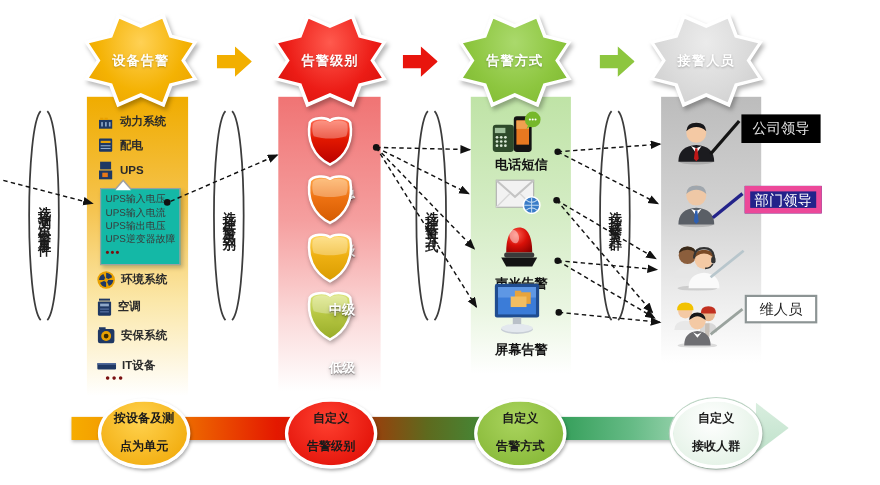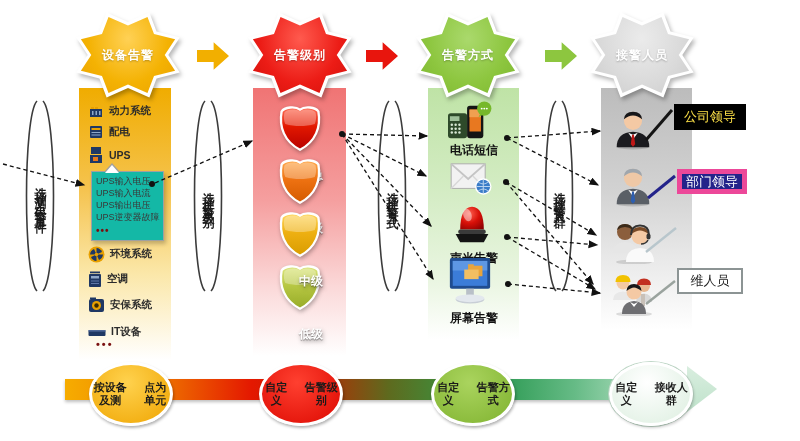--- a/index.html
+++ b/index.html
@@ -69,21 +69,21 @@
 
   
   .micon{position:absolute;z-index:4;}
   .mlabel{position:absolute;left:428px;width:92px;text-align:center;font-size:12px;
       font-weight:bold;color:#111;z-index:4;}
 
   
   .ricon{position:absolute;left:610px;z-index:4;}
   .rbox{position:absolute;display:flex;align-items:center;justify-content:center;
       font-size:13px;z-index:4;box-sizing:border-box;}
-  .rb0{left:674px;top:104px;width:72px;height:26px;background:#000;color:#fde047;}
+  .rb0{left:674px;top:104px;width:72px;height:26px;background:#000;color:#e5e5e5;}
   .rb1{left:677px;top:169px;width:70px;height:25px;background:#23238A;color:#fff;
        border:5px solid #ec4899;font-family:Liberation Serif, serif;}
   .rb2{left:678px;top:221px;width:62px;height:25px;background:#DCEDEA;color:#4A5A5A;
        border:1px solid #9FBEC4;}
   .rb3{left:677px;top:268px;width:66px;height:26px;background:#fff;color:#222;
        border:2px solid #8C9494;}
 
   
   .btext{position:absolute;top:104px;height:186px;width:22px;display:flex;align-items:center;
       justify-content:center;z-index:4;}
@@ -98,21 +98,21 @@
   .tl-bar{position:absolute;left:65px;top:379px;width:622px;height:21px;z-index:2;
     background:linear-gradient(90deg,#F6AC00 0%,#F08800 12%,#EA4A00 22%,#E41800 30%,
       #C41E04 38%,#8A4A10 46%,#5E6A1E 52%,#3E8E3C 62%,#37A05C 72%,#66BB86 82%,
       #9BD4AF 90%,#C2E5CE 100%);
     box-shadow:0 2px 3px rgba(0,0,0,.25);}
   .tl-head{position:absolute;left:687px;top:366px;width:30px;height:46px;z-index:2;
     background:linear-gradient(180deg,#D9EEDF,#BFE2CB);
     clip-path:polygon(0% 0%,100% 50%,0% 100%);
     filter:drop-shadow(1px 2px 2px rgba(0,0,0,.25));}
   .ms{position:absolute;width:78px;height:58px;border-radius:50%;border:3px solid #fff;
-    box-shadow:1px 2px 3px rgba(0,0,0,.3);display:flex;flex-direction:row;align-items:center;
+    box-shadow:1px 2px 3px rgba(0,0,0,.3);display:flex;flex-direction:column;align-items:center;
     justify-content:center;font-size:11px;font-weight:bold;line-height:1.2;color:#1A1A1A;
     z-index:3;text-align:center;gap:12px;}
   .ms1{left:89px;top:362px;background:radial-gradient(ellipse at 45% 30%,#FFD24E,#EFA400);}
   .ms2{left:259px;top:362px;background:radial-gradient(ellipse at 45% 30%,#FF4030,#DC0800);}
   .ms3{left:431px;top:362px;background:radial-gradient(ellipse at 45% 30%,#AAD45E,#7FB22F);}
   .ms4{left:609px;top:362px;background:radial-gradient(ellipse at 45% 30%,#FFFFFF,#DCEEDF);
        box-shadow:1px 2px 3px rgba(0,0,0,.2),0 0 0 1px #C0D8C8;}
 </style>
 </head>
 <body>

